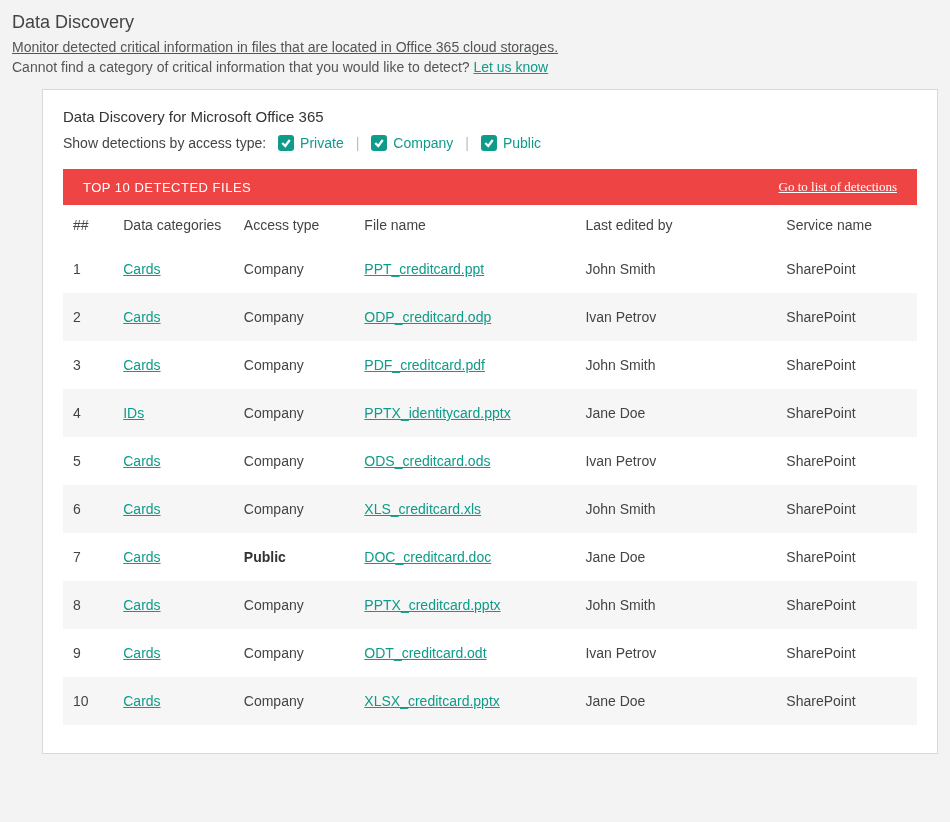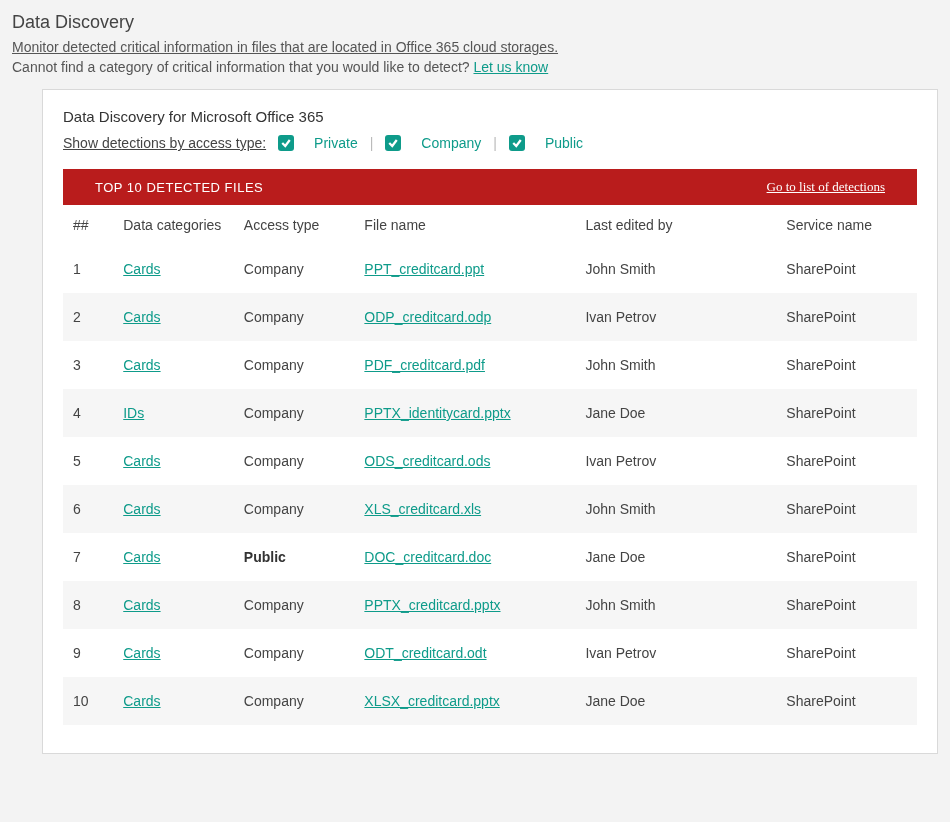--- a/index.html
+++ b/index.html
@@ -52,26 +52,25 @@
     .filter-row {
       display: flex;
       align-items: center;
       gap: 8px;
       margin-bottom: 18px;
       font-size: 14px;
       color: #444;
     }
     .filter-label {
       margin-right: 4px;
-      text-decoration: underline;
     }
     .filter-chk {
       display: inline-flex;
       align-items: center;
-      gap: 20px;
+      gap: 6px;
       cursor: pointer;
     }
     .chkbox {
       width: 16px;
       height: 16px;
       background: #0e9b8a;
       border-radius: 3px;
       display: inline-flex;
       align-items: center;
       justify-content: center;
@@ -87,26 +86,26 @@
       color: #0e9b8a;
     }
     .filter-sep {
       color: #bbb;
       margin: 0 4px;
     }
     .table-wrap {
       width: 100%;
     }
     .table-header-bar {
-      background: #b91c1c;
+      background: #ef4444;
       color: #fff;
       display: flex;
       justify-content: space-between;
       align-items: center;
-      padding: 10px 32px;
+      padding: 10px 20px;
       font-size: 13px;
     }
     .table-header-title {
       letter-spacing: 0.5px;
     }
     .table-header-link {
       color: #fff;
       text-decoration: underline;
       cursor: pointer;
       font-family: Liberation Serif, serif;

